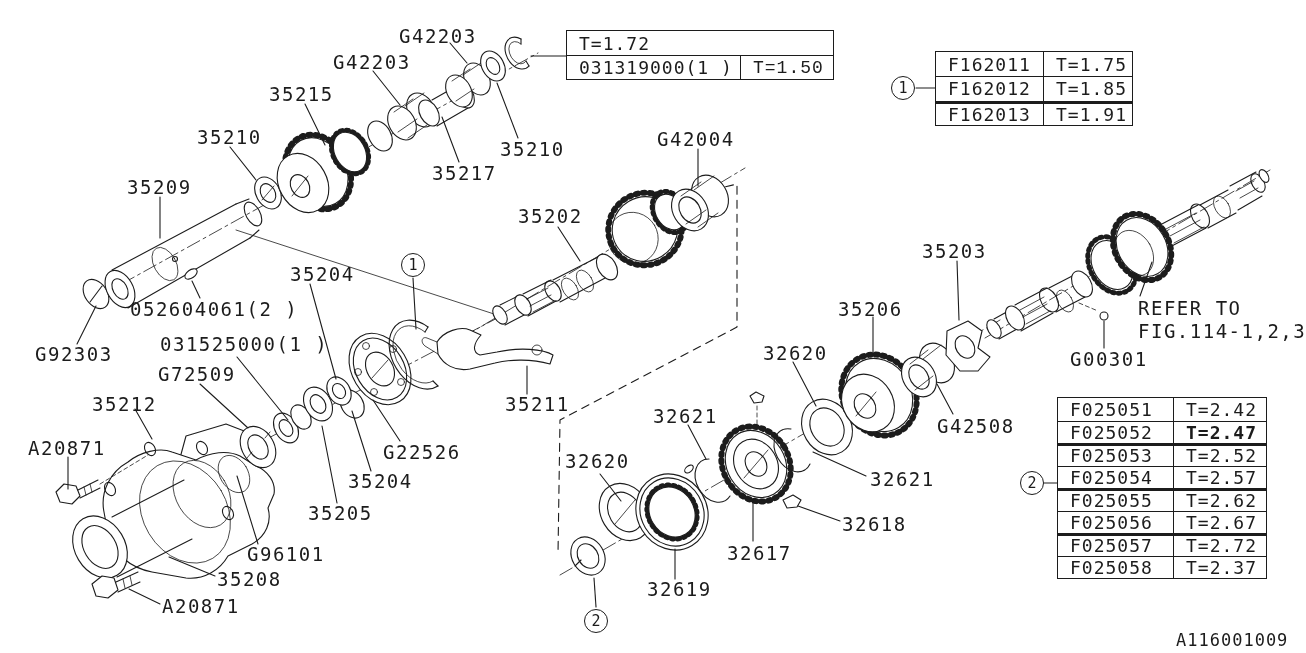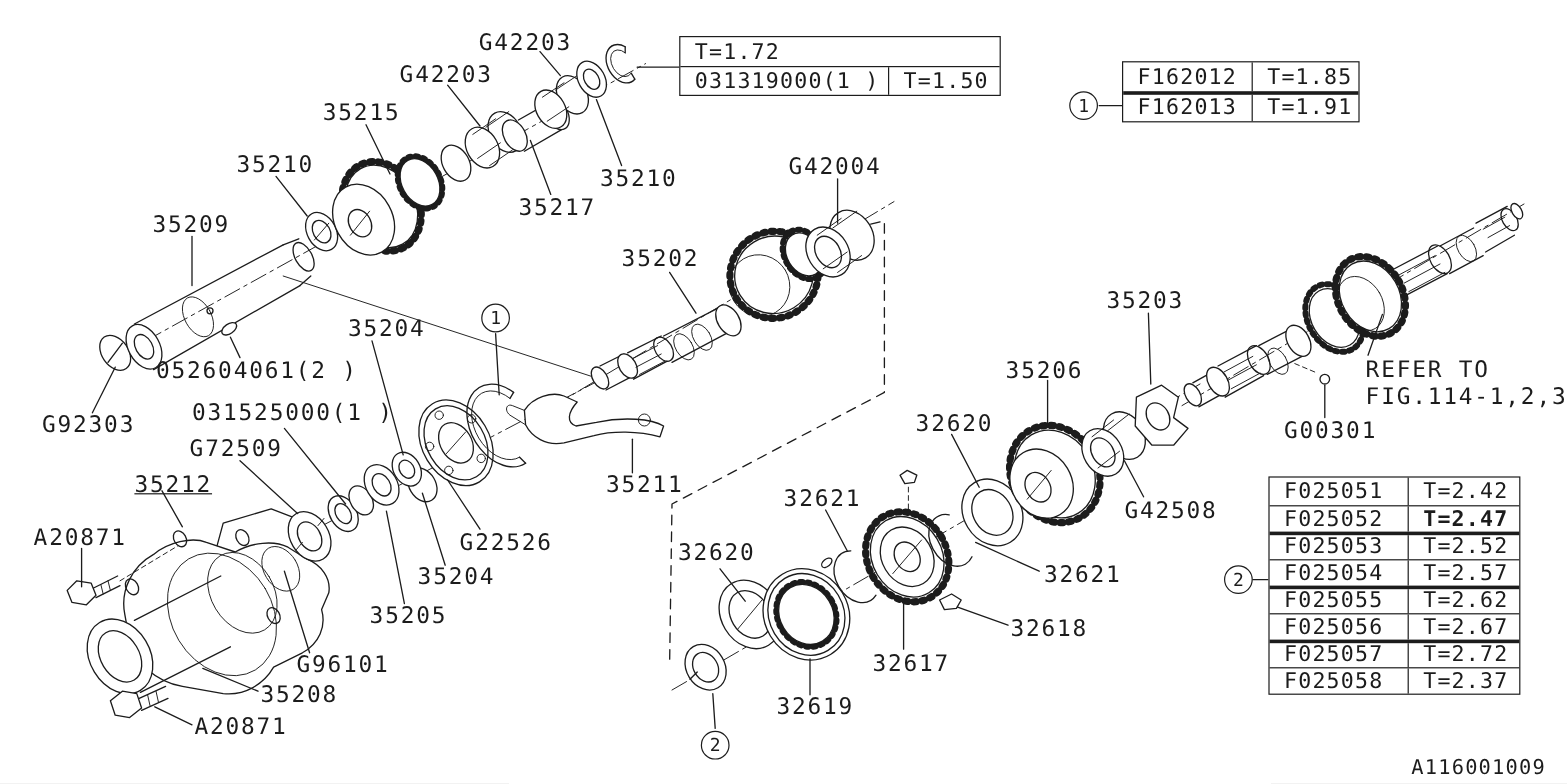--- a/index.html
+++ b/index.html
@@ -351,21 +351,21 @@
       <span class="plabel" style="left: 197px; top: 128px;">35210</span>
       <span class="plabel" style="left: 127px; top: 178px;">35209</span>
       <span class="plabel" style="left: 432px; top: 164px;">35217</span>
       <span class="plabel" style="left: 500px; top: 140px;">35210</span>
       <span class="plabel" style="left: 518px; top: 207px;">35202</span>
       <span class="plabel" style="left: 657px; top: 130px;">G42004</span>
       <span class="plabel" style="left: 35px; top: 345px;">G92303</span>
       <span class="plabel" style="left: 130px; top: 300px;">052604061(2 )</span>
       <span class="plabel" style="left: 160px; top: 335px;">031525000(1 )</span>
       <span class="plabel" style="left: 158px; top: 365px;">G72509</span>
-      <span class="plabel" style="left: 112px; top: 395px; text-decoration: underline;">35212</span>
+      <span class="plabel" style="left: 92px; top: 395px;">35212</span>
       <span class="plabel" style="left: 28px; top: 439px;">A20871</span>
       <span class="plabel" style="left: 290px; top: 265px;">35204</span>
       <span class="plabel" style="left: 383px; top: 443px;">G22526</span>
       <span class="plabel" style="left: 348px; top: 472px;">35204</span>
       <span class="plabel" style="left: 308px; top: 504px;">35205</span>
       <span class="plabel" style="left: 247px; top: 545px;">G96101</span>
       <span class="plabel" style="left: 217px; top: 570px;">35208</span>
       <span class="plabel" style="left: 162px; top: 597px;">A20871</span>
       <span class="plabel" style="left: 505px; top: 395px;">35211</span>
       <span class="plabel" style="left: 565px; top: 452px;">32620</span>
@@ -388,24 +388,28 @@
       <div class="callout" style="left: 891px; top: 76px;">1</div>
       <div class="callout" style="left: 1020px; top: 471px;">2</div>
     </div>
 <div id="tables-layer">
       <div class="ptable" style="left: 566px; top: 30px; width: 268px;">
         <div class="trow" style="height: 24px;">
           <div class="tc" style="flex: 1 1 0%;">T=1.72</div>
         </div>
         <div class="trow" style="height: 24px;">
           <div class="tc c1" style="width: 174px;">031319000(1 )</div>
-          <div class="tc" style="flex: 1 1 0%;">T=1.50</div>
+          <div class="tc" style="flex: 1 1 0%; font-family: Liberation Mono, monospace;">T=1.50</div>
         </div>
       </div>
       <div class="ptable" style="left: 935px; top: 51px; width: 198px;">
+        <div class="trow" style="height: 24.3px;">
+          <div class="tc c1" style="width: 108px;">F162011</div>
+          <div class="tc" style="flex: 1 1 0%;">T=1.75</div>
+        </div>
         <div class="trow" style="height: 24.3px;">
           <div class="tc c1" style="width: 108px;">F162012</div>
           <div class="tc" style="flex: 1 1 0%;">T=1.85</div>
         </div>
         <div class="trow thick" style="height: 24.3px;">
           <div class="tc c1" style="width: 108px;">F162013</div>
           <div class="tc" style="flex: 1 1 0%;">T=1.91</div>
         </div>
       </div>
       <div class="ptable" style="left: 1057px; top: 397px; width: 210px;">

